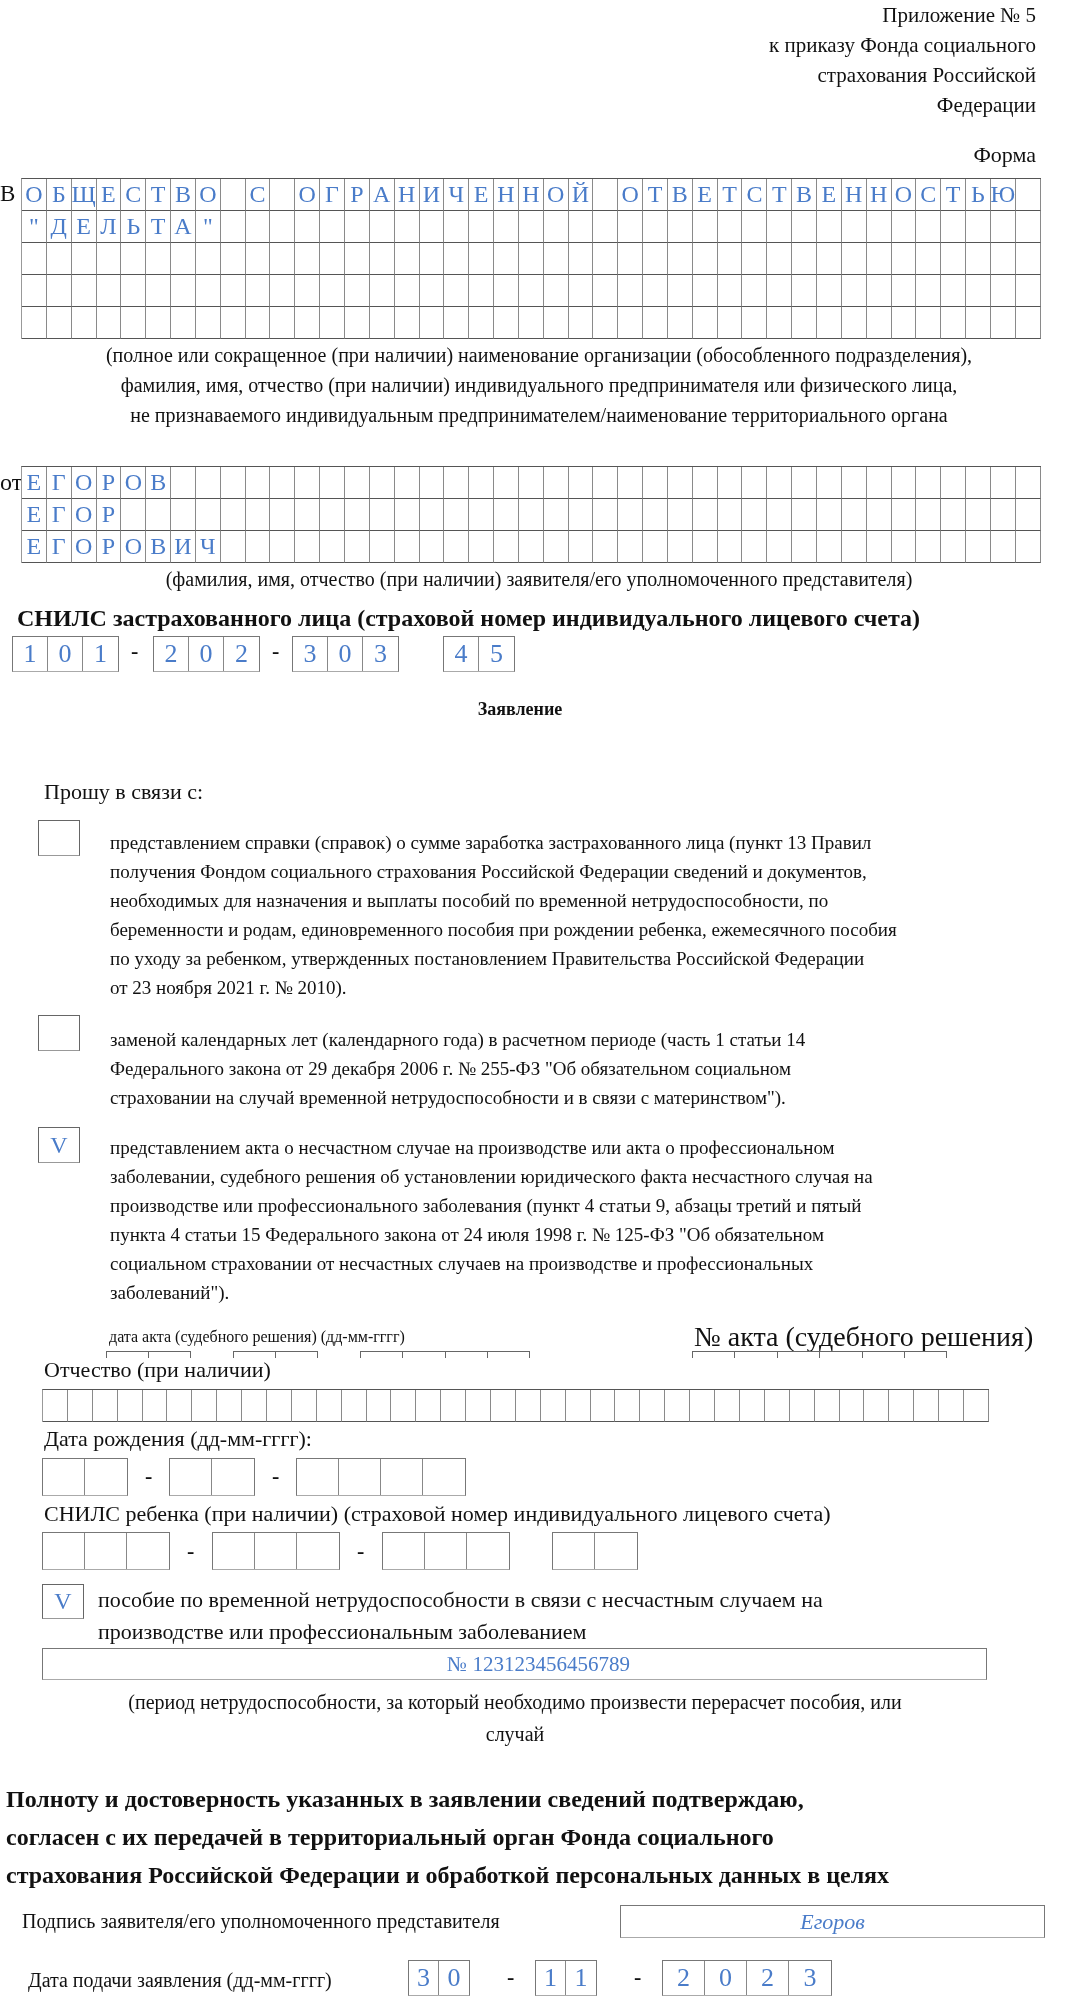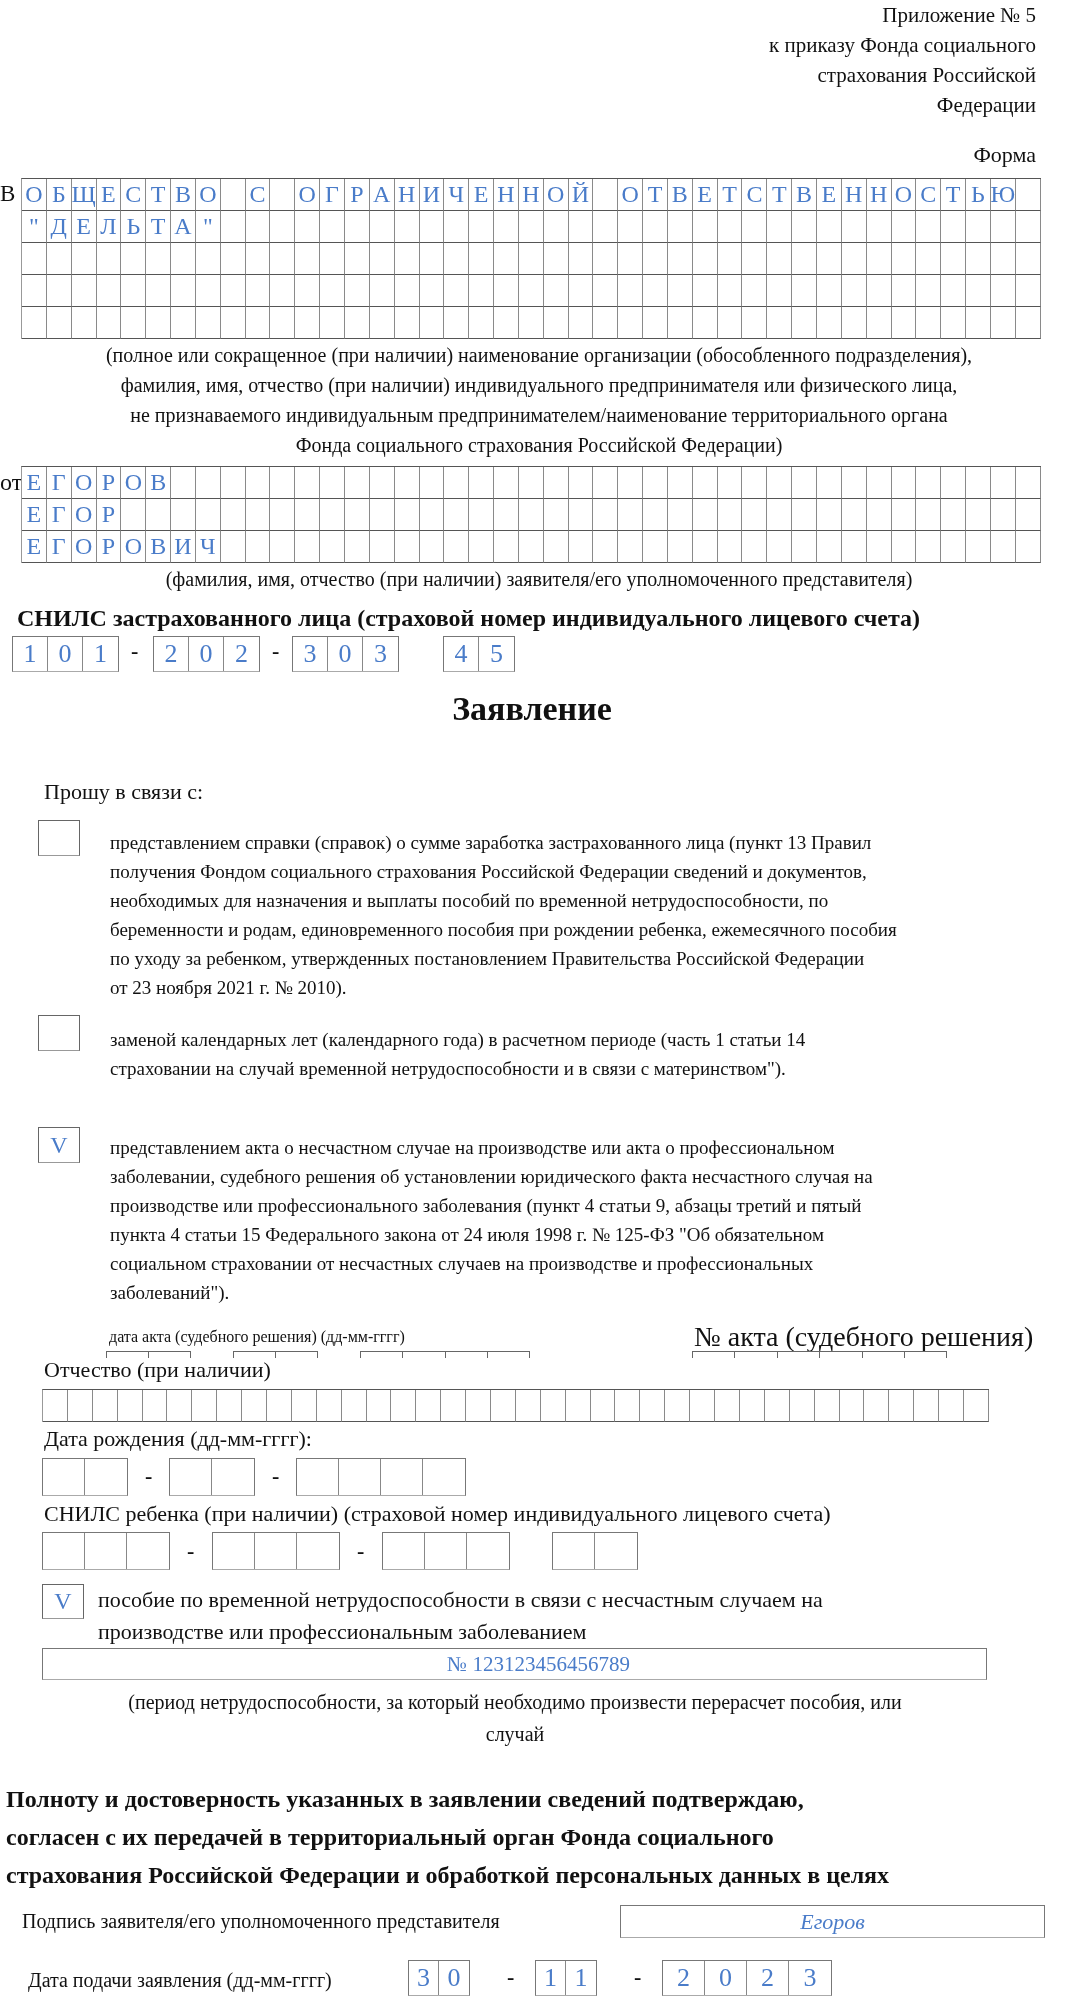--- a/index.html
+++ b/index.html
@@ -239,21 +239,20 @@
     <div class="cell"></div>
     <div class="cell"></div>
     <div class="cell"></div>
     <div class="cell"></div>
   </div>
 
 <div class="abs t center" style="left:0;width:1078px;top:340px;font-size:20px;line-height:30px;">
   <div>(полное или сокращенное (при наличии) наименование организации (обособленного подразделения),</div>
   <div>фамилия, имя, отчество (при наличии) индивидуального предпринимателя или физического лица,</div>
   <div>не признаваемого индивидуальным предпринимателем/наименование территориального органа</div>
-  <div>Фонда социального страхования Российской Федерации)</div>
 </div>
 
 <div class="abs t" style="left:0;top:467px;font-size:24px;">от</div>
 <div class="grid" id="applicant-grid" style="left:21px;top:466px;grid-template-columns:repeat(41,24.85px);grid-auto-rows:32px;">
     <div class="cell">Е</div>
     <div class="cell">Г</div>
     <div class="cell">О</div>
     <div class="cell">Р</div>
     <div class="cell">О</div>
     <div class="cell">В</div>
@@ -393,39 +392,40 @@
 <div class="box" style="left:292px;top:636px;height:36px;">
   <div class="c" style="width:35px">3</div>
   <div class="c" style="width:35px">0</div>
   <div class="c" style="width:35px">3</div>
 </div>
 <div class="box" style="left:443px;top:636px;height:36px;">
   <div class="c" style="width:35px">4</div>
   <div class="c" style="width:35px">5</div>
 </div>
 
-<div class="abs t center bold" style="left:12px;width:1040px;top:690px;font-size:34px;line-height:38px;">
+<div class="abs t center bold" style="left:0;width:1040px;top:690px;font-size:18px;line-height:38px;">
   <div>Заявление</div>
 </div>
 
 <div class="abs t" style="left:44px;top:777px;font-size:22px;">Прошу в связи с:</div>
 
 <div class="chk" style="left:38px;top:820px;"></div>
 <div class="para" style="left:110px;top:828px;">
   <div>представлением справки (справок) о сумме заработка застрахованного лица (пункт 13 Правил</div>
   <div>получения Фондом социального страхования Российской Федерации сведений и документов,</div>
   <div>необходимых для назначения и выплаты пособий по временной нетрудоспособности, по</div>
   <div>беременности и родам, единовременного пособия при рождении ребенка, ежемесячного пособия</div>
   <div>по уходу за ребенком, утвержденных постановлением Правительства Российской Федерации</div>
   <div>от 23 ноября 2021 г. № 2010).</div>
 </div>
 
 <div class="chk" style="left:38px;top:1015px;"></div>
 <div class="para" style="left:110px;top:1025px;">
   <div>заменой календарных лет (календарного года) в расчетном периоде (часть 1 статьи 14</div>
+  <div>Федерального закона от 29 декабря 2006 г. № 255-ФЗ "Об обязательном социальном</div>
   <div>страховании на случай временной нетрудоспособности и в связи с материнством").</div>
 </div>
 
 <div class="chk" style="left:38px;top:1127px;">V</div>
 <div class="para" style="left:110px;top:1133px;">
   <div>представлением акта о несчастном случае на производстве или акта о профессиональном</div>
   <div>заболевании, судебного решения об установлении юридического факта несчастного случая на</div>
   <div>производстве или профессионального заболевания (пункт 4 статьи 9, абзацы третий и пятый</div>
   <div>пункта 4 статьи 15 Федерального закона от 24 июля 1998 г. № 125-ФЗ "Об обязательном</div>
   <div>социальном страховании от несчастных случаев на производстве и профессиональных</div>

